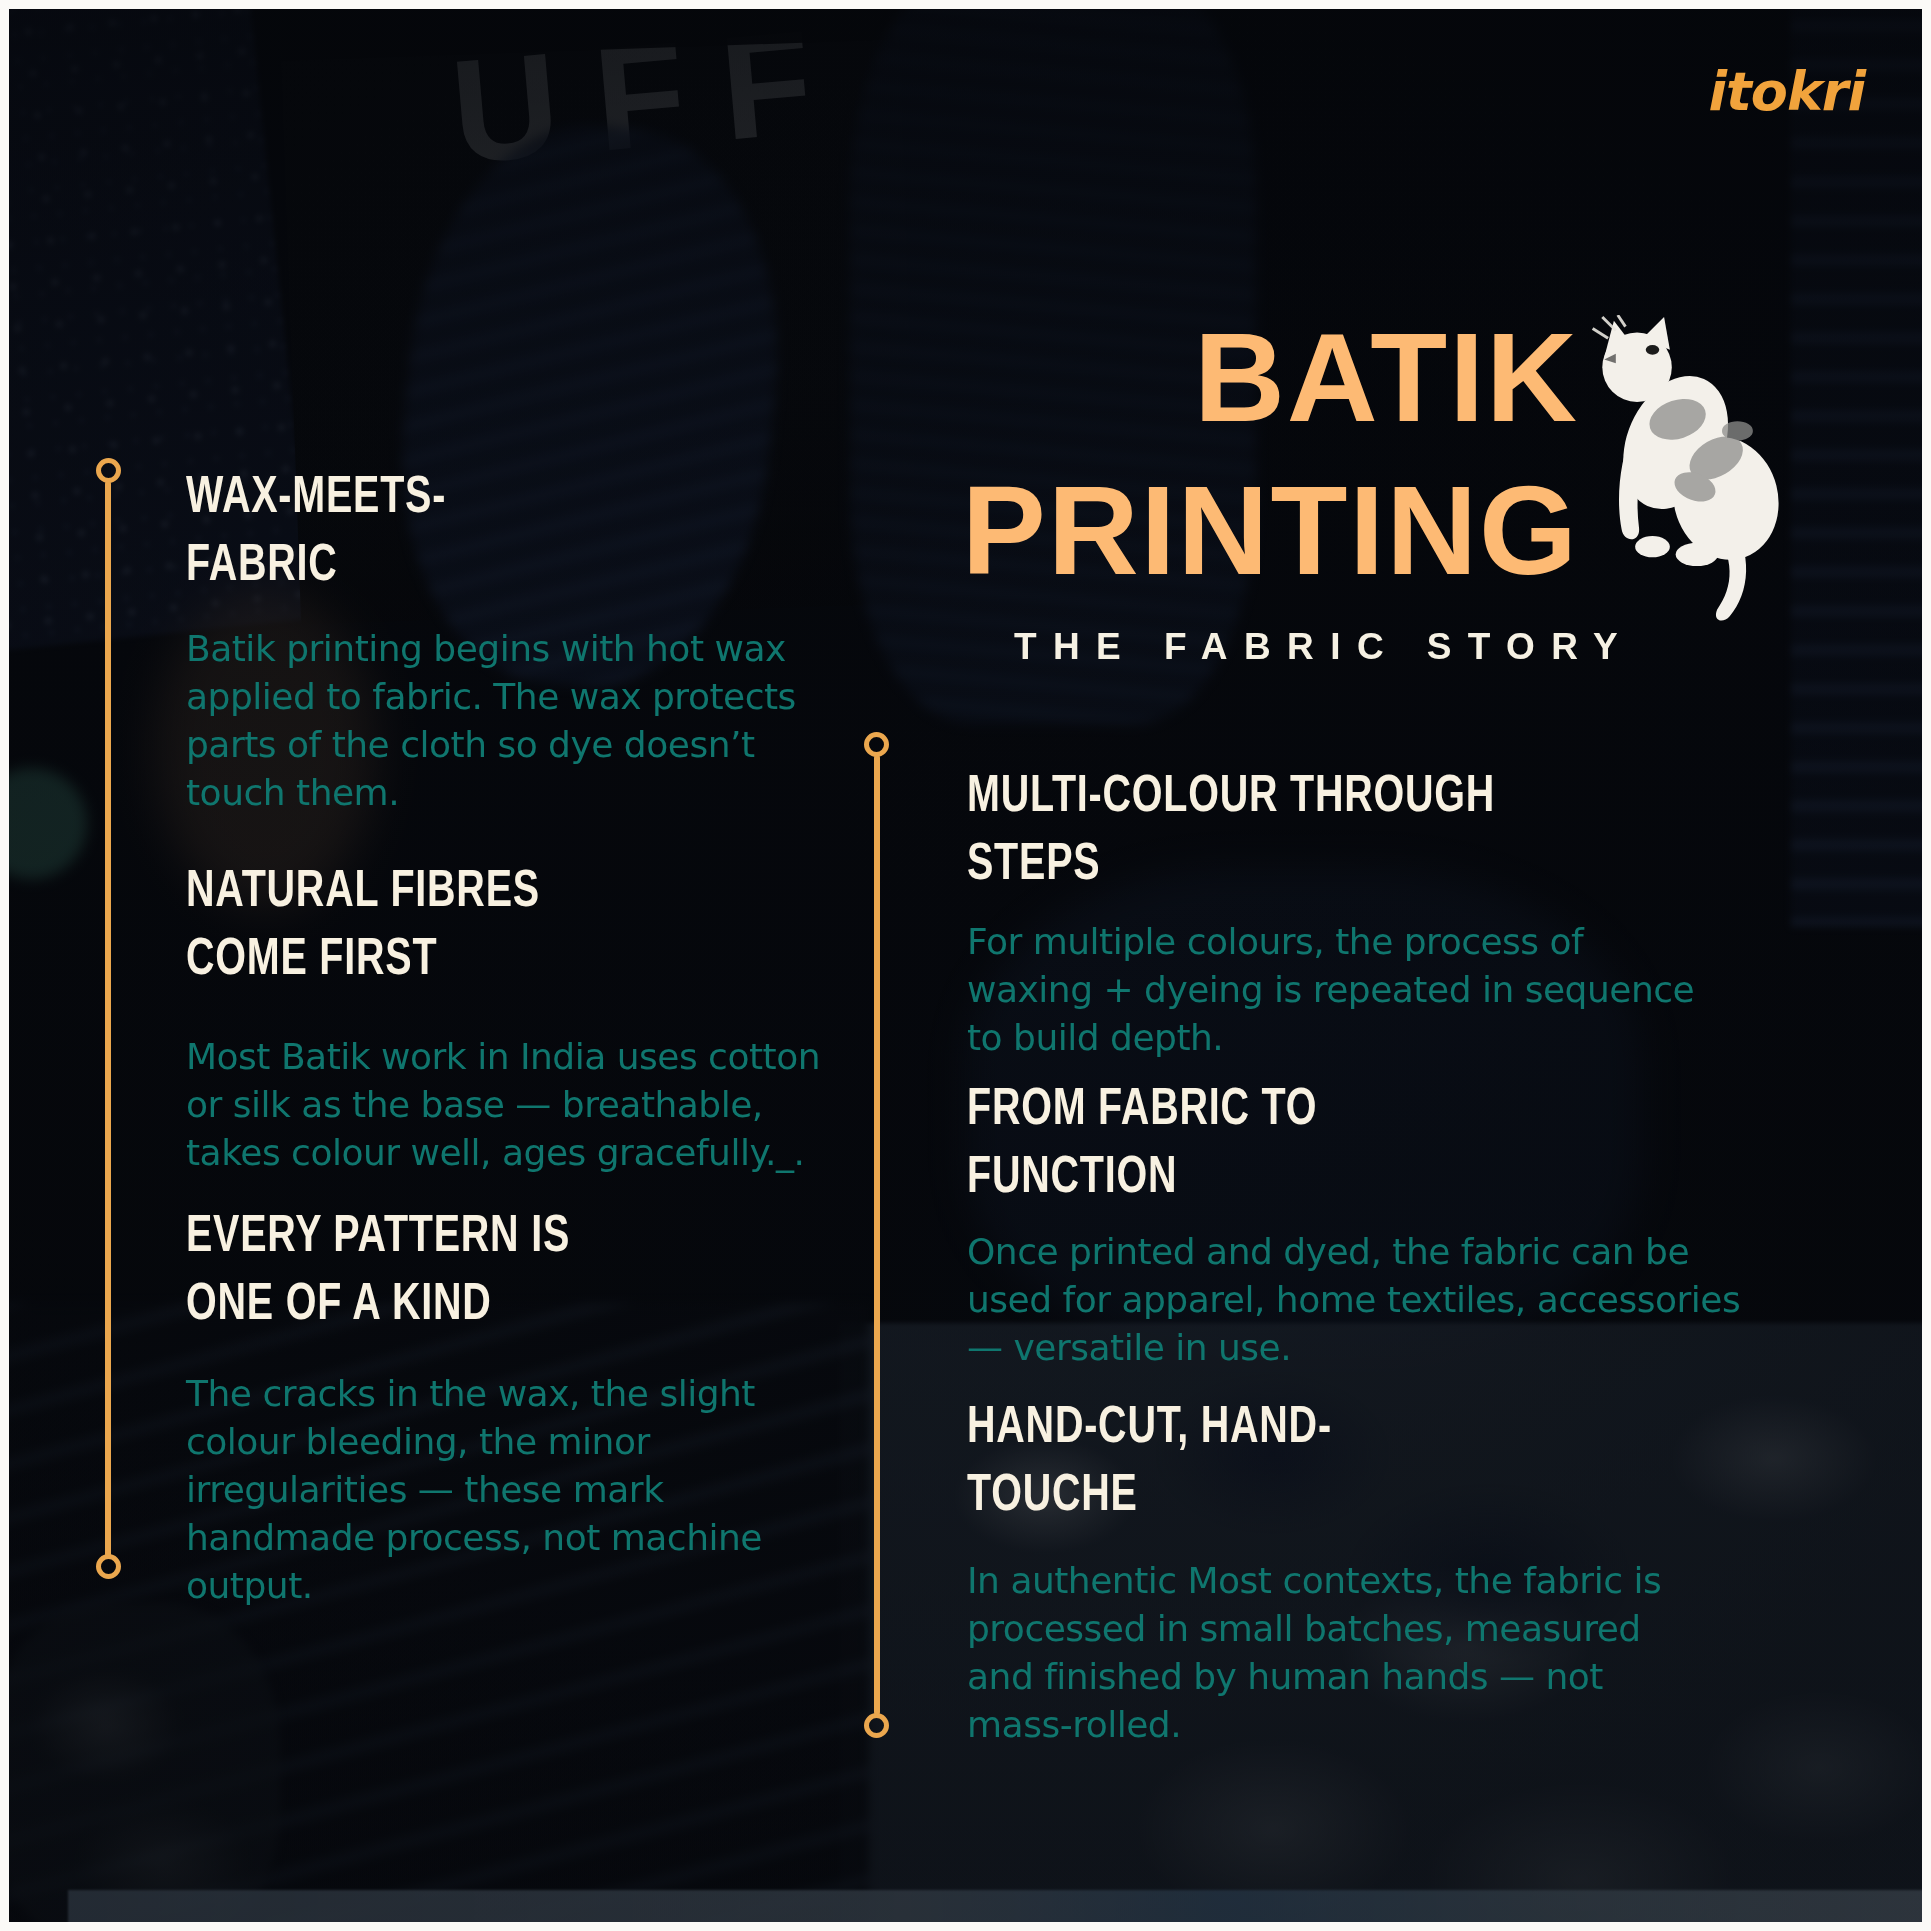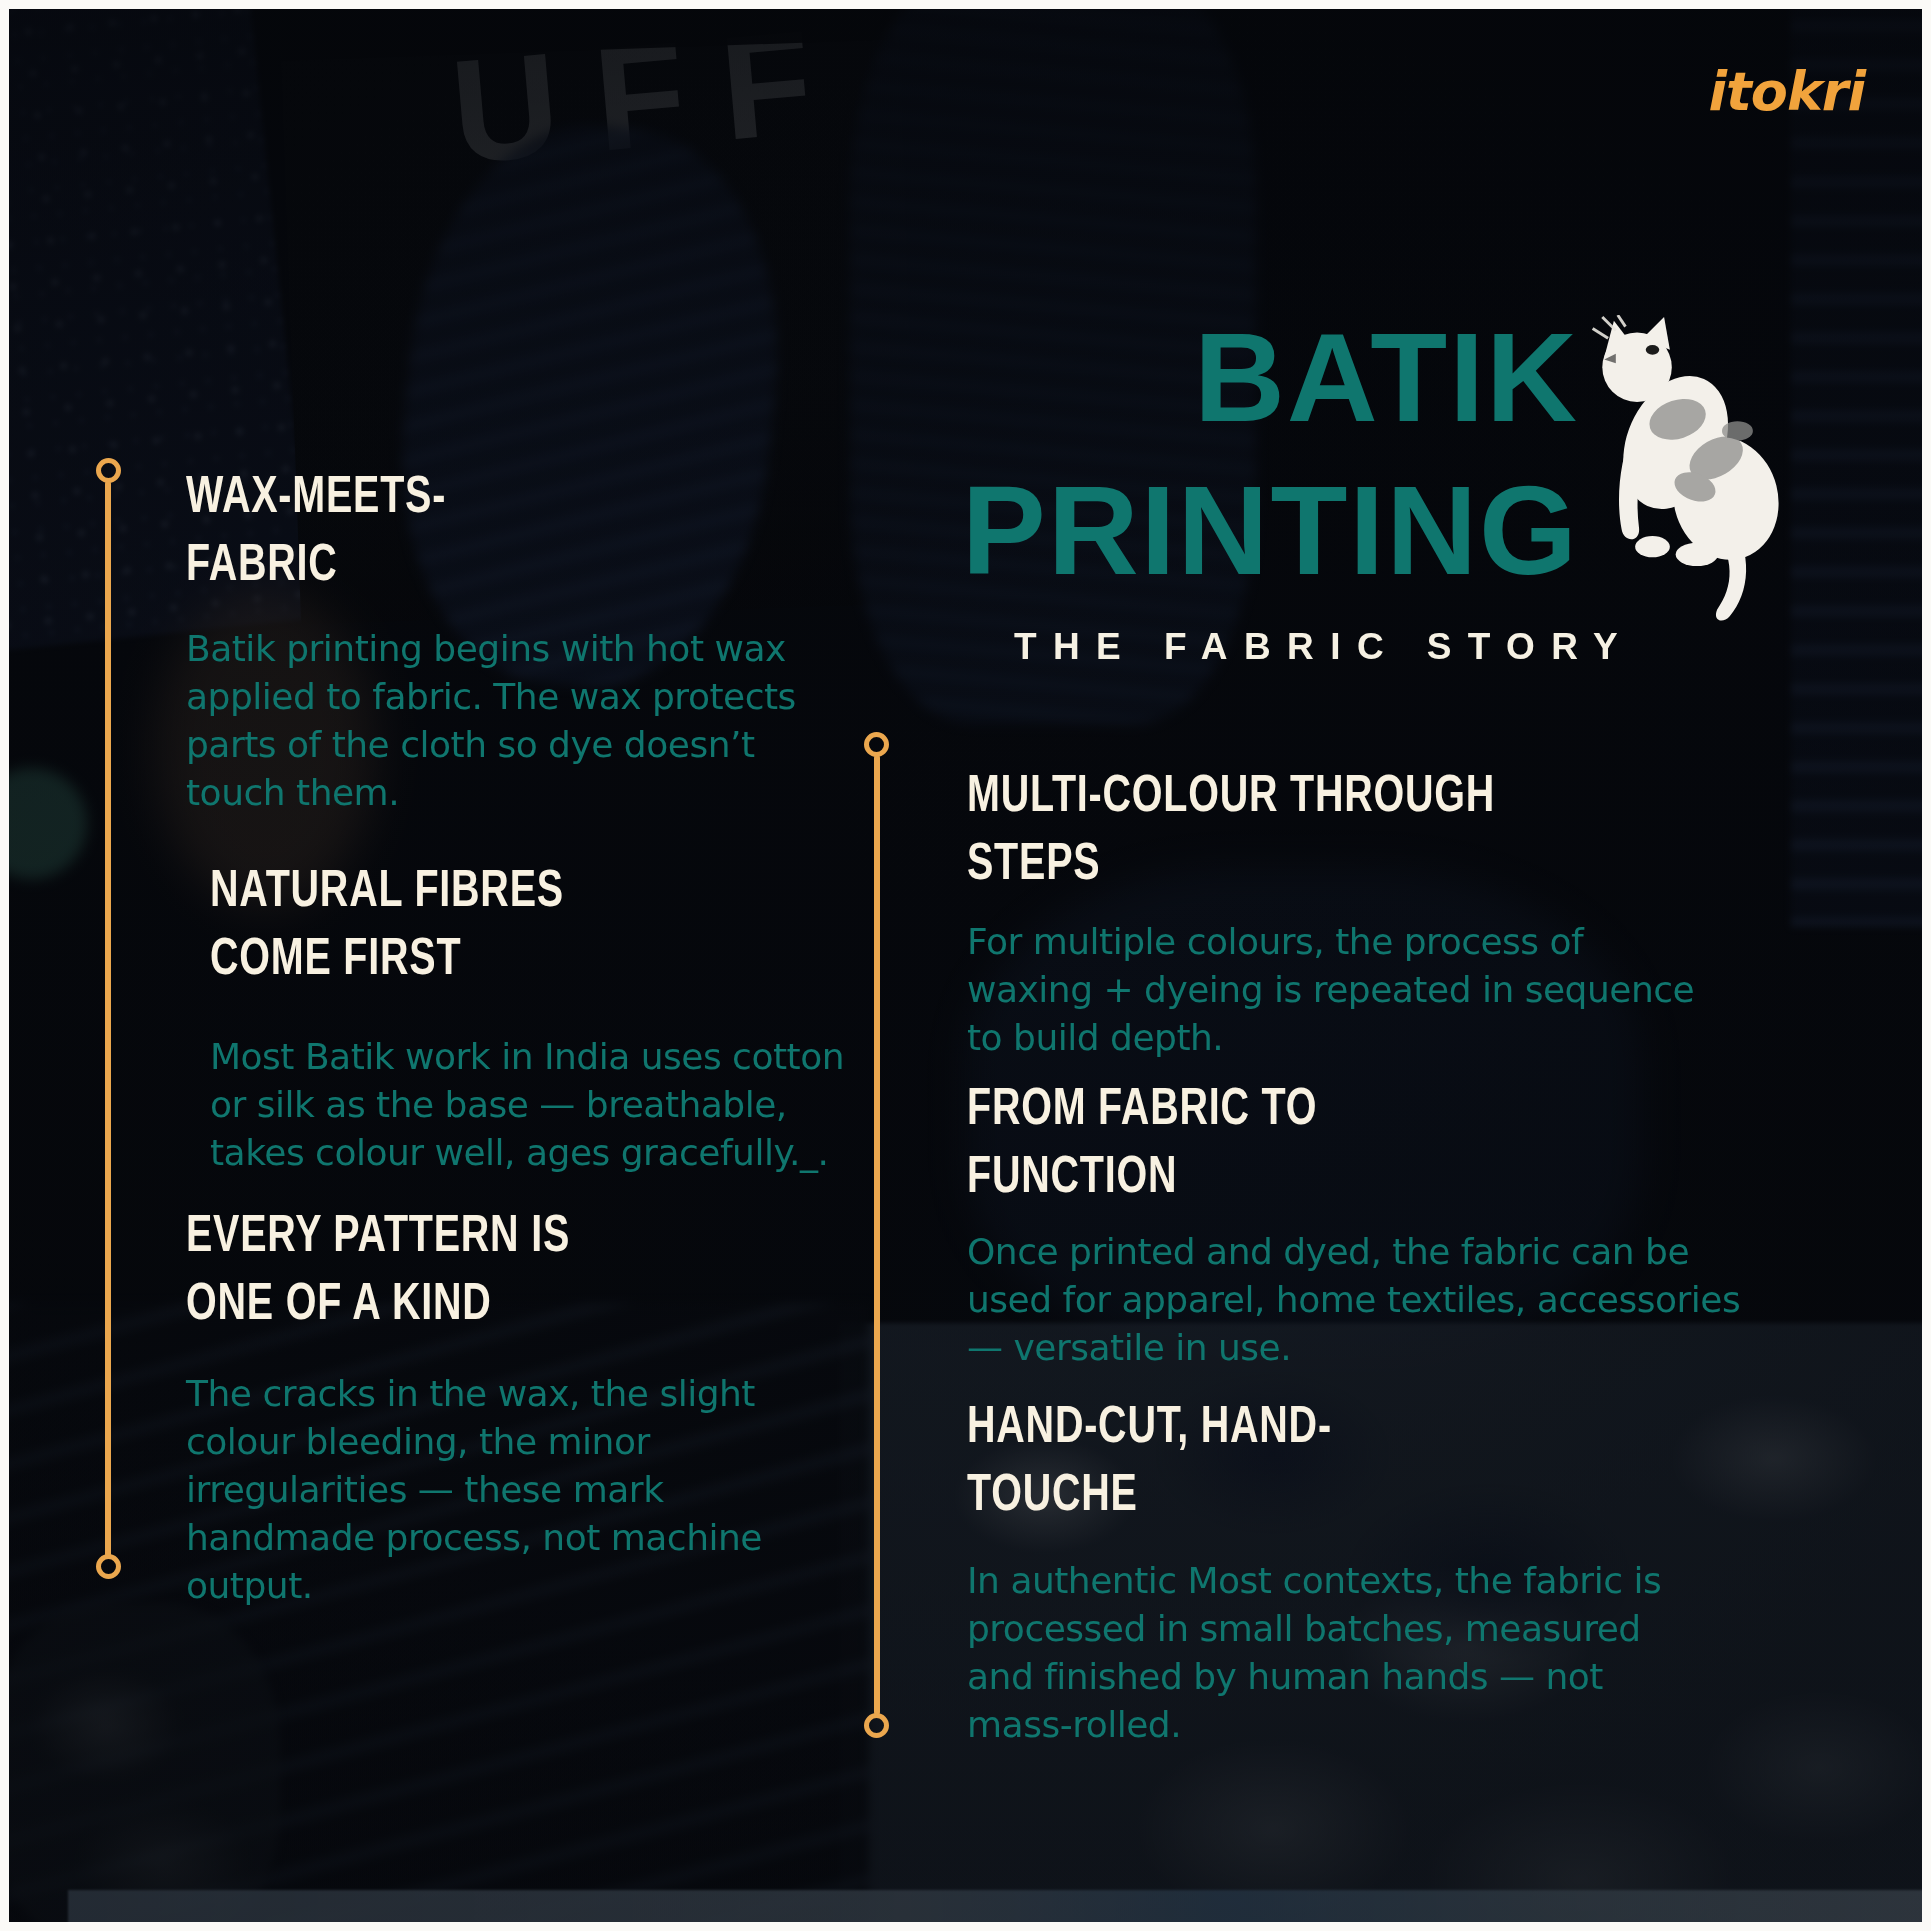--- a/index.html
+++ b/index.html
@@ -62,39 +62,39 @@
   .bg-overlay{left:0;top:0;width:1931px;height:1931px;z-index:4;
     background:
       radial-gradient(ellipse 1352px 1062px at 52% 42%,rgba(4,6,10,.30),rgba(4,6,10,.55)),
       linear-gradient(180deg,rgba(4,6,10,.62) 0%,rgba(4,6,10,.42) 16%,rgba(4,6,10,.25) 45%,rgba(5,8,13,.22) 72%,rgba(7,10,16,.30) 100%);}
 
   
   .content{position:absolute;inset:0;z-index:6;}
   .logo{position:absolute;top:60px;right:66px;font-weight:bold;font-size:54px;letter-spacing:-1px;
     color:#F1A33C;font-family:"DejaVu Sans",sans-serif;font-style:italic;}
   .title{position:absolute;top:301px;right:352px;text-align:right;white-space:pre-line;
-    font-weight:bold;font-size:126px;line-height:153px;letter-spacing:1.9px;color:#0f766e;}
+    font-weight:bold;font-size:126px;line-height:153px;letter-spacing:1.9px;color:#fdba74;}
   .subtitle{position:absolute;top:626px;left:1014px;width:676px;
     font-weight:bold;font-size:37px;letter-spacing:16.4px;color:#F6F1E3;}
   .cat{position:absolute;left:1583px;top:315px;width:222px;height:309px;}
 
   .rail{position:absolute;width:5.8px;background:#EBA74E;border-radius:2.9px;}
   .rail-left{left:105px;top:481px;height:1076px;}
   .rail-right{left:874px;top:755px;height:960px;}
   .dot{position:absolute;width:25px;height:25px;border:5.8px solid #EBA74E;border-radius:50%;background:transparent;}
   .dot-l-top{left:96px;top:458px;}  .dot-l-bot{left:96px;top:1554px;}
   .dot-r-top{left:864px;top:732px;} .dot-r-bot{left:864px;top:1713px;}
 
   .sec{position:absolute;}
   .sec h2{margin:0;font-weight:bold;font-size:52px;line-height:68px;letter-spacing:1px;
     color:#F8F1E1;white-space:pre-line;transform:scaleX(.76);transform-origin:left top;width:695px;}
   .sec p{margin:0;font-family:"DejaVu Sans",sans-serif;font-size:36px;line-height:48px;
     letter-spacing:-0.5px;color:#0f766e;white-space:pre-line;}
   .l1{left:186px;top:460px;} .l1 p{margin-top:29px;}
-  .l2{left:186px;top:854px;margin-left:24px;} .l2 p{margin-top:43px;}
+  .l2{left:186px;top:854px;} .l2 p{margin-top:43px;}
   .l3{left:186px;top:1199px;} .l3 p{margin-top:35px;}
   .r1{left:967px;top:759px;} .r1 p{margin-top:23px;}
   .r2{left:967px;top:1072px;} .r2 p{margin-top:20px;}
   .r3{left:967px;top:1390px;} .r3 p{margin-top:31px;}
   .sec.left p{width:676px;}
   .sec.right p{width:792px;}
 
   .frame{position:absolute;inset:0;border:9.7px solid #FBFAF7;z-index:10;pointer-events:none;}
 </style>
 </head>

